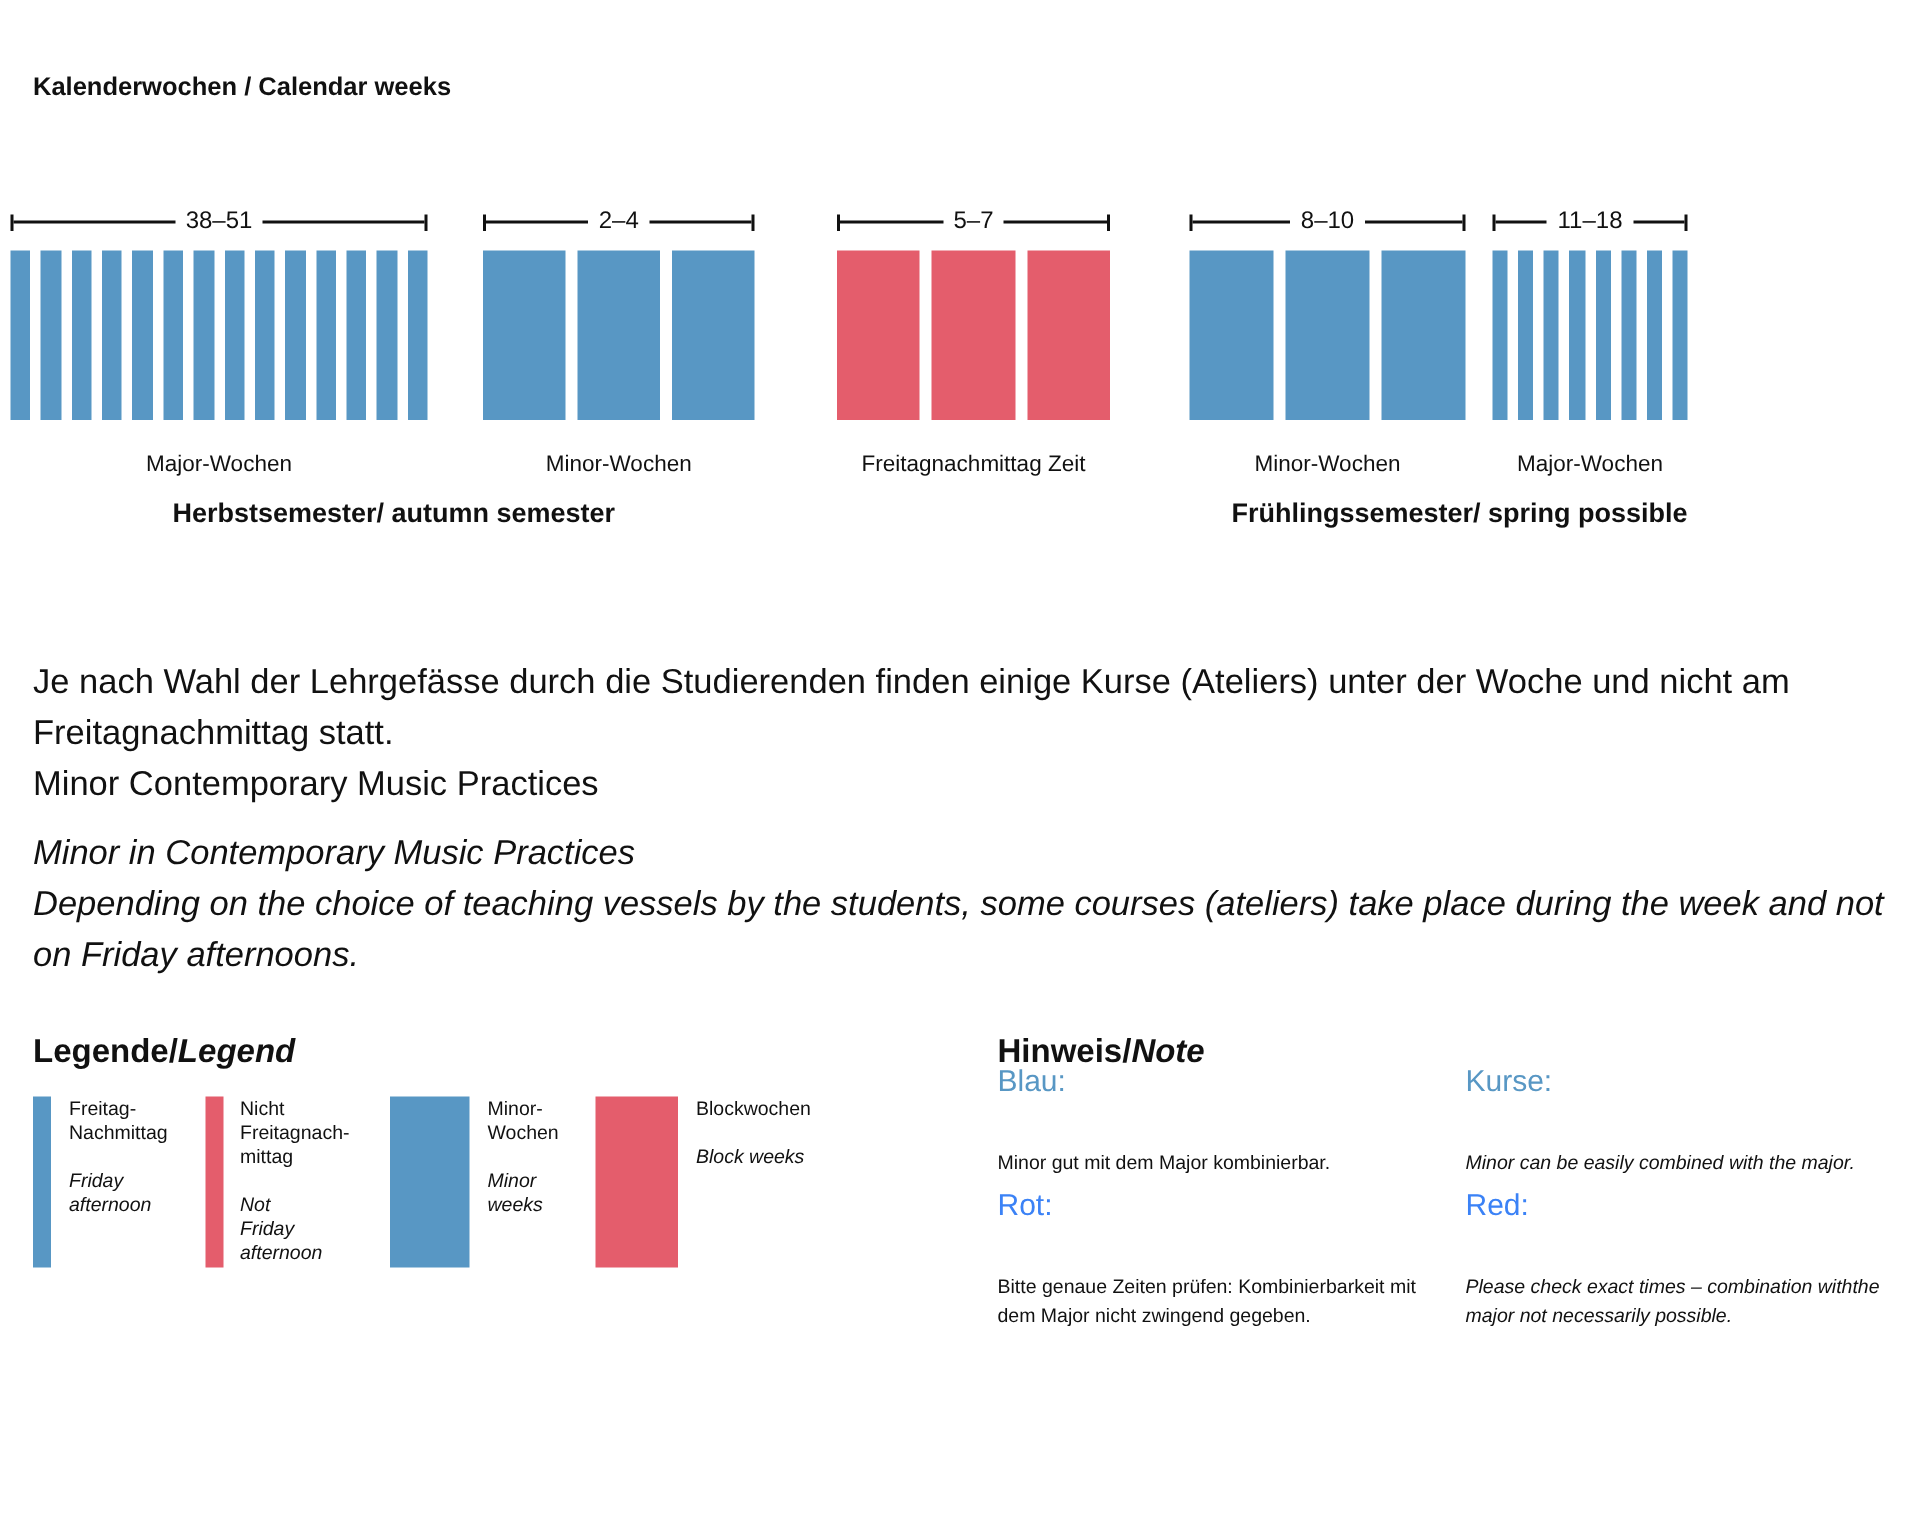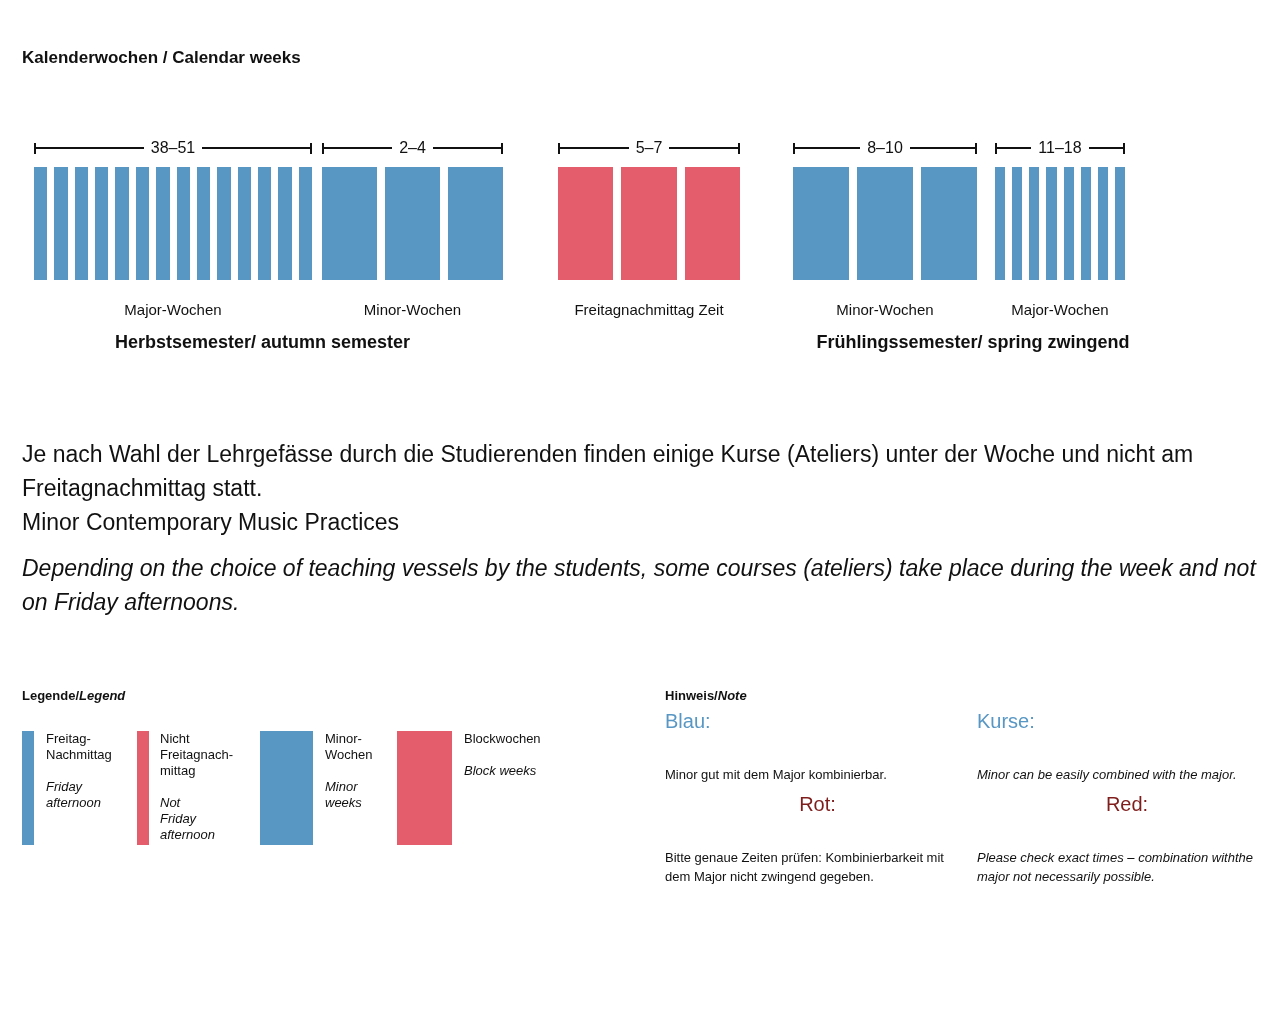--- a/index.html
+++ b/index.html
@@ -3,21 +3,21 @@
 <meta charset="utf-8">
 <style>
   html,body{margin:0;padding:0;background:#fff;}
   body{font-family:"Liberation Sans","DejaVu Sans",sans-serif;color:#111;}
   .page{position:relative;width:1280px;height:1023px;background:#ffffff;overflow:hidden;}
 
   .page-title{position:absolute;left:22px;top:48px;font-size:17px;font-weight:bold;}
 
   
   .group{position:absolute;top:140px;}
-  .g1{left:34px;width:278px;}
+  .g1{left:7px;width:278px;}
   .g2{left:322px;width:181px;}
   .g3{left:558px;width:182px;}
   .g4{left:793px;width:184px;}
   .g5{left:995px;width:130px;}
 
   .bracket{display:flex;align-items:center;height:16px;}
   .tick{width:2px;height:11px;background:#111;flex:0 0 auto;}
   .bline{flex:1;height:2px;background:#111;}
   .range{font-size:16px;padding:0 7px;white-space:nowrap;line-height:16px;}
 
@@ -31,21 +31,21 @@
   .semester{position:absolute;top:332px;text-align:center;font-size:18px;font-weight:bold;white-space:nowrap;}
   .sem-autumn{left:22px;width:481px;}
   .sem-spring{left:793px;width:360px;}
 
   
   .desc{position:absolute;left:22px;width:1240px;font-size:23px;line-height:34px;}
   .desc-de{top:437px;}
   .desc-en{top:551px;font-style:italic;}
 
   
-  .sec-heading{position:absolute;top:688px;font-size:13px;font-weight:bold;}
+  .sec-heading{position:absolute;top:688px;font-size:22px;font-weight:bold;}
   .sec-heading .it{font-style:italic;}
   .legend-heading{left:22px;}
   .note-heading{left:665px;}
 
   .swatch{position:absolute;top:731px;height:114px;}
   .sw1{left:22px;width:12px;}
   .sw2{left:137px;width:12px;}
   .sw3{left:260px;width:53px;}
   .sw4{left:397px;width:55px;}
 
@@ -58,21 +58,21 @@
   .leg-en{white-space:pre-line;font-style:italic;margin-top:16px;}
 
   
   .note-col{position:absolute;top:714px;font-size:13px;line-height:19px;}
   .nc-de{left:665px;width:305px;}
   .nc-en{left:977px;width:300px;}
   .note-label{font-size:20px;line-height:15px;margin-bottom:8px;}
   .note-text{margin-bottom:13px;margin-top:36px;}
   .nc-en .note-text{font-style:italic;}
   .txt-blue{color:#5897C4;}
-  .txt-red{color:#7f1d1d;text-align:center;}
+  .txt-red{color:#3b82f6;}
 </style>
 </head>
 <body>
 
 <div class="page">
 
   <div class="page-title">Kalenderwochen / Calendar weeks</div>
 
   <div class="group g1 g-narrow">
     <div class="bracket">
@@ -164,27 +164,28 @@
         <div class="bar" style="background: rgb(88, 151, 196);"></div>
         <div class="bar" style="background: rgb(88, 151, 196);"></div>
         <div class="bar" style="background: rgb(88, 151, 196);"></div>
         <div class="bar" style="background: rgb(88, 151, 196);"></div>
         <div class="bar" style="background: rgb(88, 151, 196);"></div>
       </div>
     <div class="cat-label">Major-Wochen</div>
   </div>
 
   <div class="semester sem-autumn">Herbstsemester/ autumn semester</div>
-  <div class="semester sem-spring">Frühlingssemester/ spring zwingend</div>
+  <div class="semester sem-spring">Frühlingssemester/ spring possible</div>
 
   <div class="desc desc-de">
     <div>Je nach Wahl der Lehrgefässe durch die Studierenden finden einige Kurse (Ateliers) unter der Woche und nicht am Freitagnachmittag statt.</div>
     <div>Minor Contemporary Music Practices</div>
   </div>
   <div class="desc desc-en">
+    <div>Minor in Contemporary Music Practices</div>
     <div>Depending on the choice of teaching vessels by the students, some courses (ateliers) take place during the week and not on Friday afternoons.</div>
   </div>
 
   <div class="sec-heading legend-heading"><span>Legende/</span><span class="it">Legend</span></div>
 
   <div class="swatch sw1" style="background: rgb(88, 151, 196);"></div>
   <div class="leg-text lt1">
     <div class="leg-de">Freitag-
 Nachmittag</div>
     <div class="leg-en">Friday

